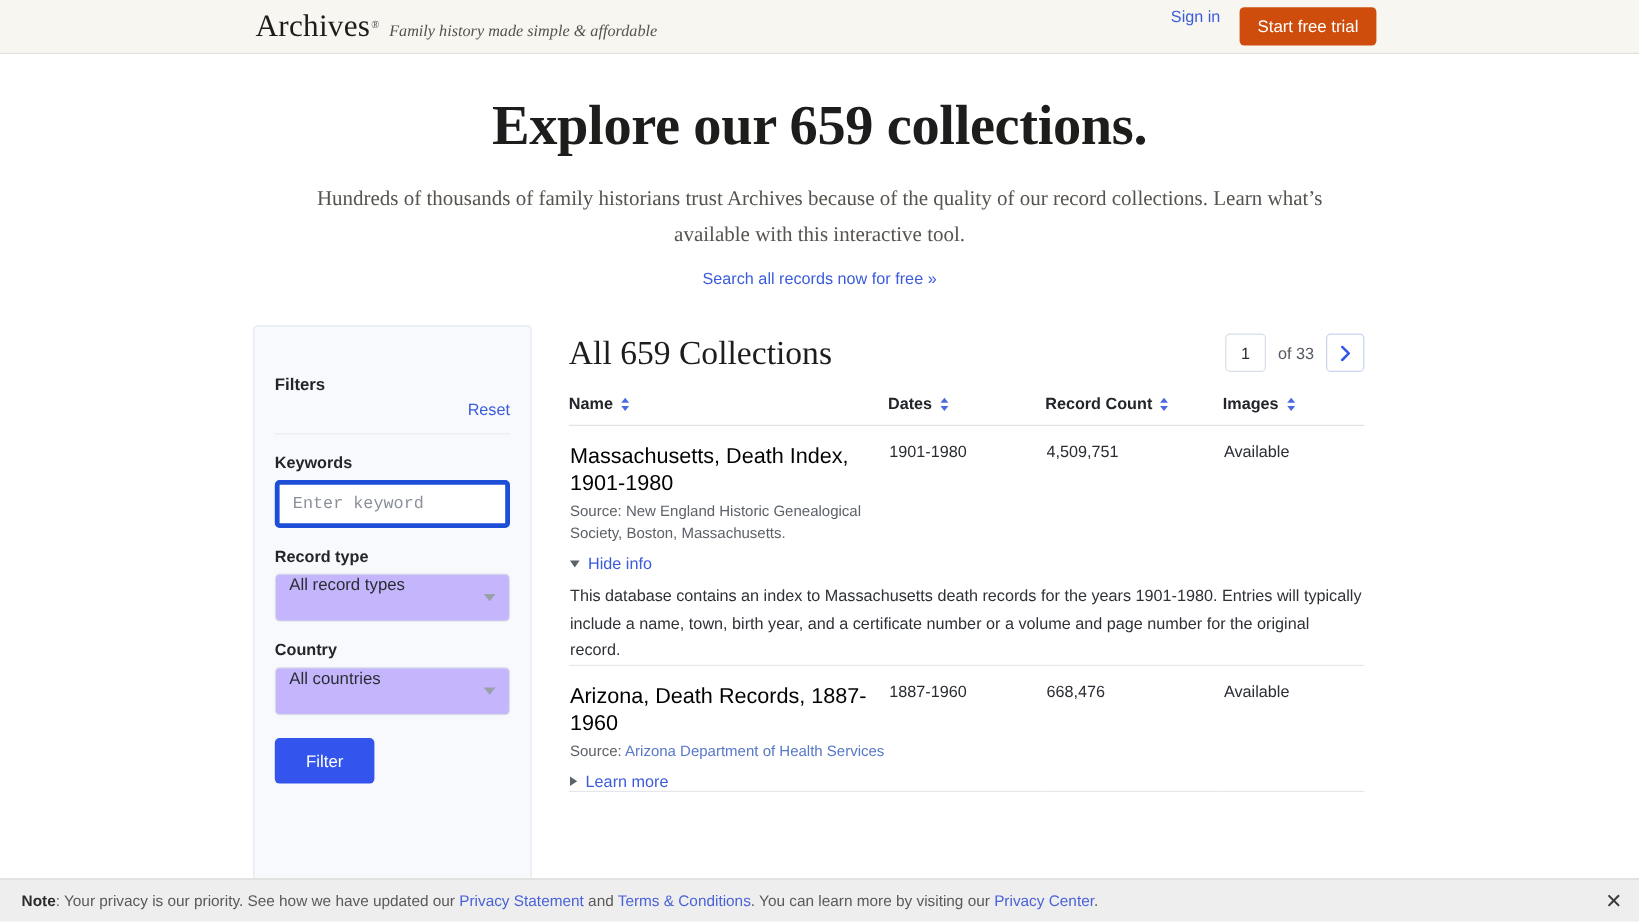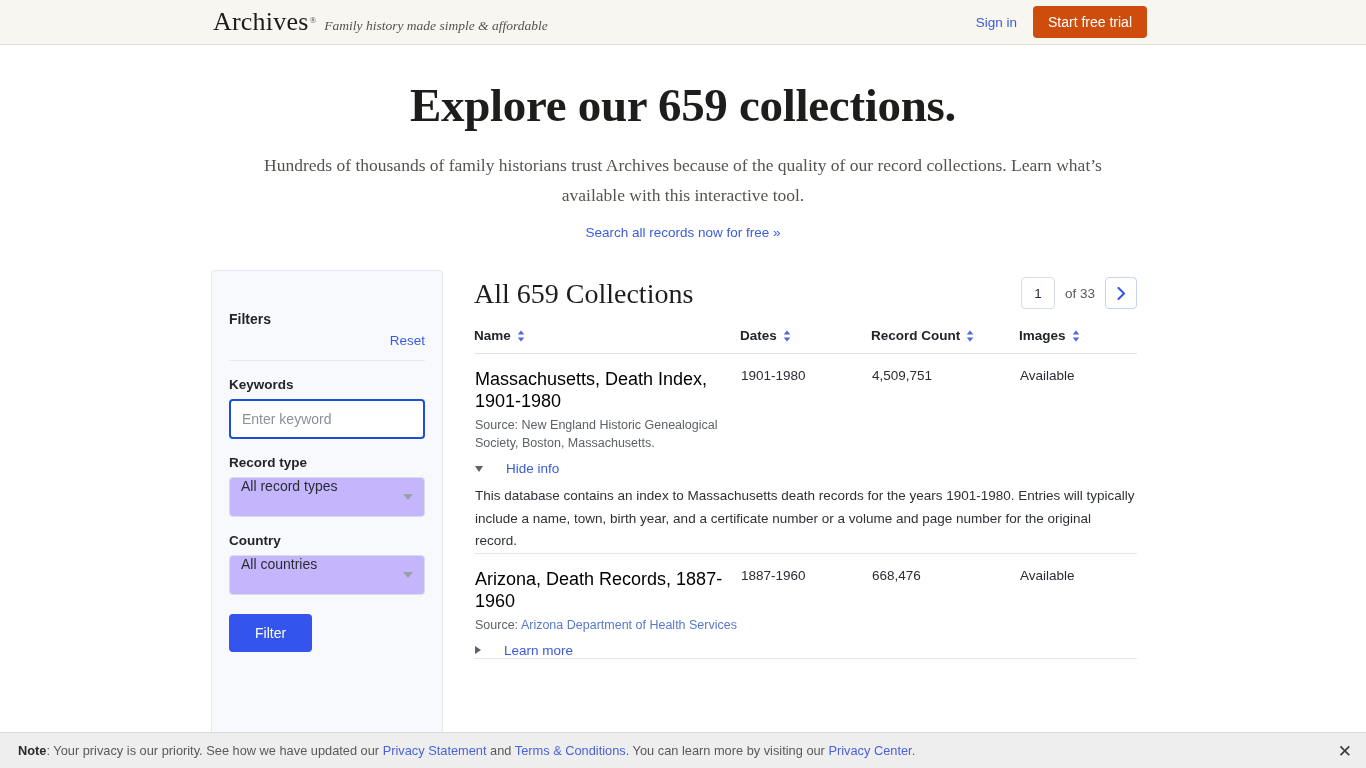--- a/index.html
+++ b/index.html
@@ -47,21 +47,20 @@
     font-style: italic;
     font-size: 13.5px;
     color: #55524d;
     margin-left: 9px;
   }
   .header-right {
     position: absolute;
     right: 219px;
     top: 6px;
     display: flex;
-    align-items: center;
     gap: 16px;
   }
   .signin-link {
     color: #3b5bdb;
     font-size: 13.5px;
     text-decoration: none;
     cursor: pointer;
   }
   .trial-btn {
     background: #cf4d0c;
@@ -129,27 +128,27 @@
   .filters-title { font-size: 14px; font-weight: 700; color: #22252a; }
   .filters-reset {
     font-size: 13.5px; color: #3b5bdb; text-decoration: none; cursor: pointer; margin-top: 44px;
   }
   .field-label {
     font-size: 13.5px; font-weight: 700; color: #22252a;
     margin: 16px 0 7px;
   }
   .text-input {
     width: 100%; height: 40px;
-    border: 2px solid #1d4ed8;
+    border: 4px solid #1d4ed8;
     border-radius: 4px;
     background: #fff;
     padding: 0 11px;
     font-size: 14px;
     color: #be185d;
-    font-family: Liberation Sans, sans-serif;
+    font-family: Liberation Mono, monospace;
     outline: none;
   }
   .text-input::placeholder { color: #8b9099; }
   .select-box {
     width: 100%; height: 40px;
     border: 1px solid #d8dee8;
     border-radius: 4px;
     background: #c4b5fd;
     padding: 0 28px 0 11px;
     font-size: 14px;
@@ -258,21 +257,21 @@
   .coll-source {
     font-size: 12.5px;
     color: #5d6268;
     line-height: 18px;
     margin-top: 4px;
   }
   .coll-source a { color: #5878c8; text-decoration: none; cursor: pointer; }
   .toggle-info {
     display: inline-flex;
     align-items: center;
-    gap: 23px;
+    gap: 7px;
     margin-top: 9px;
     color: #3b5bdb;
     font-size: 13.5px;
     text-decoration: none;
     cursor: pointer;
   }
   .tri-down {
     width: 0; height: 0;
     border-left: 4.5px solid transparent;
     border-right: 4.5px solid transparent;

